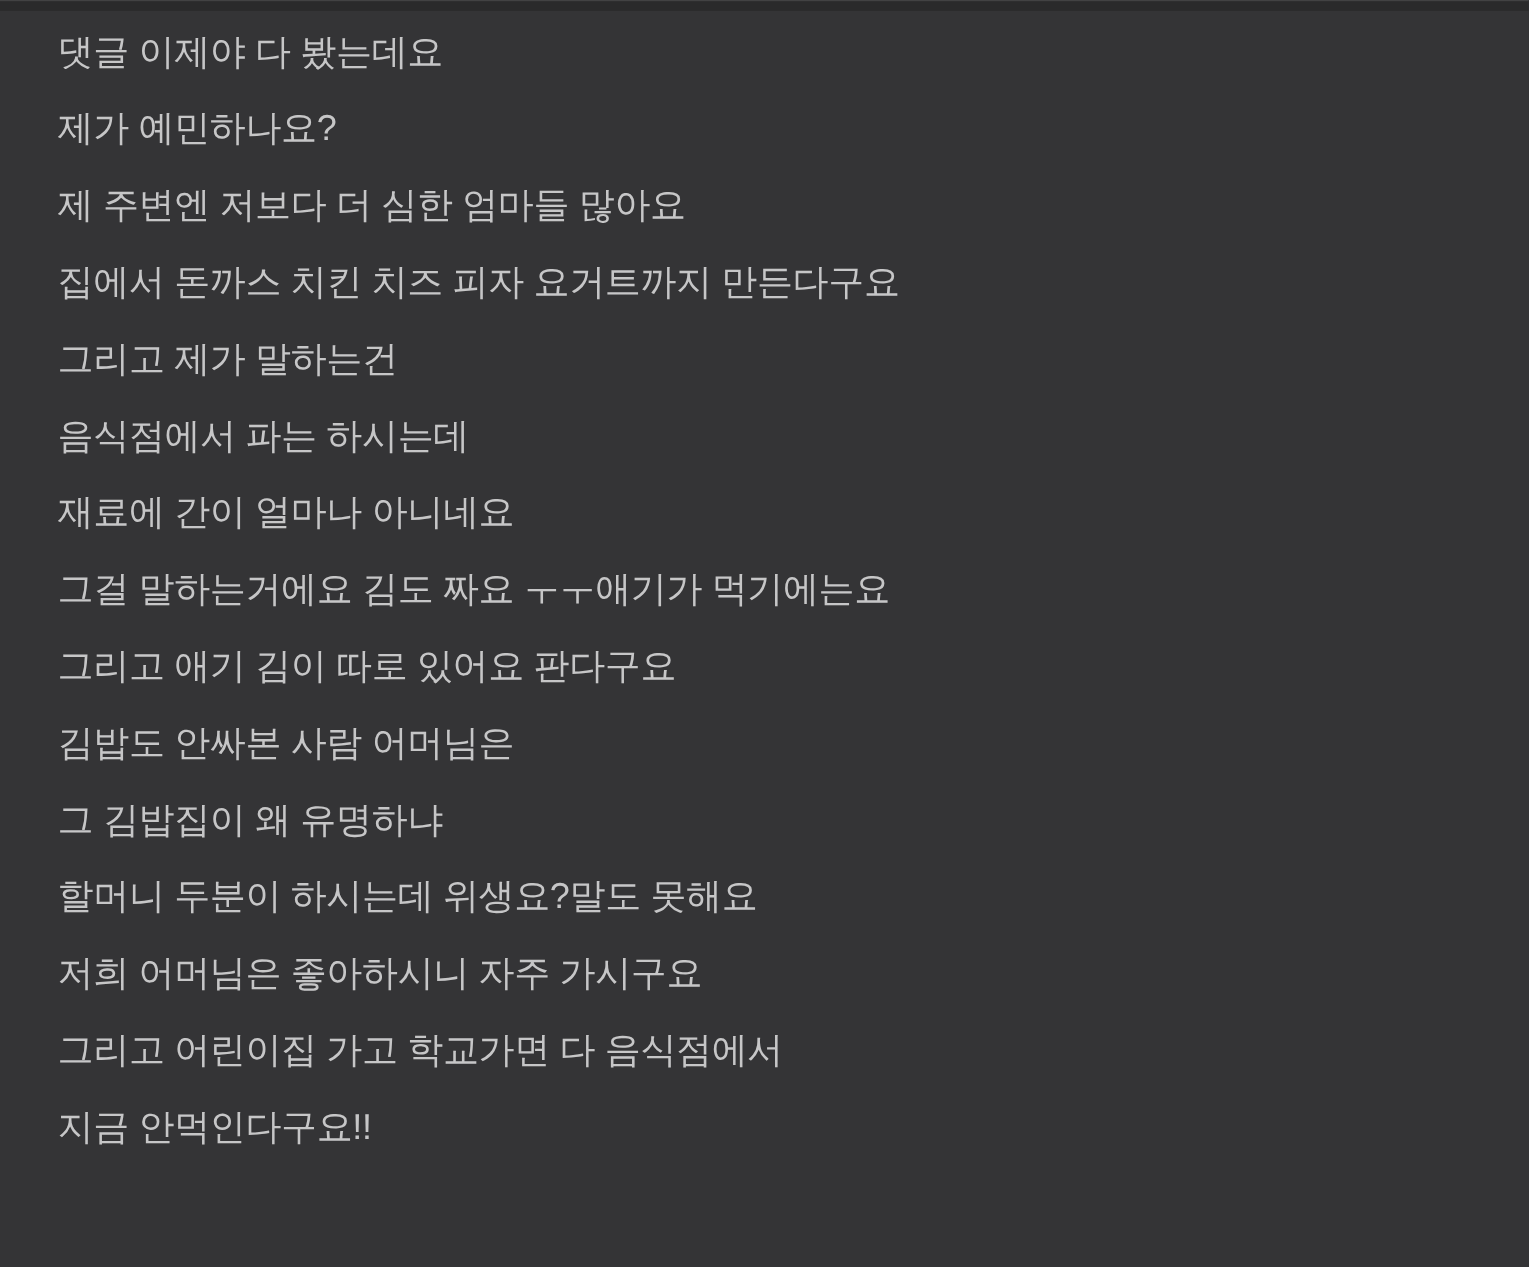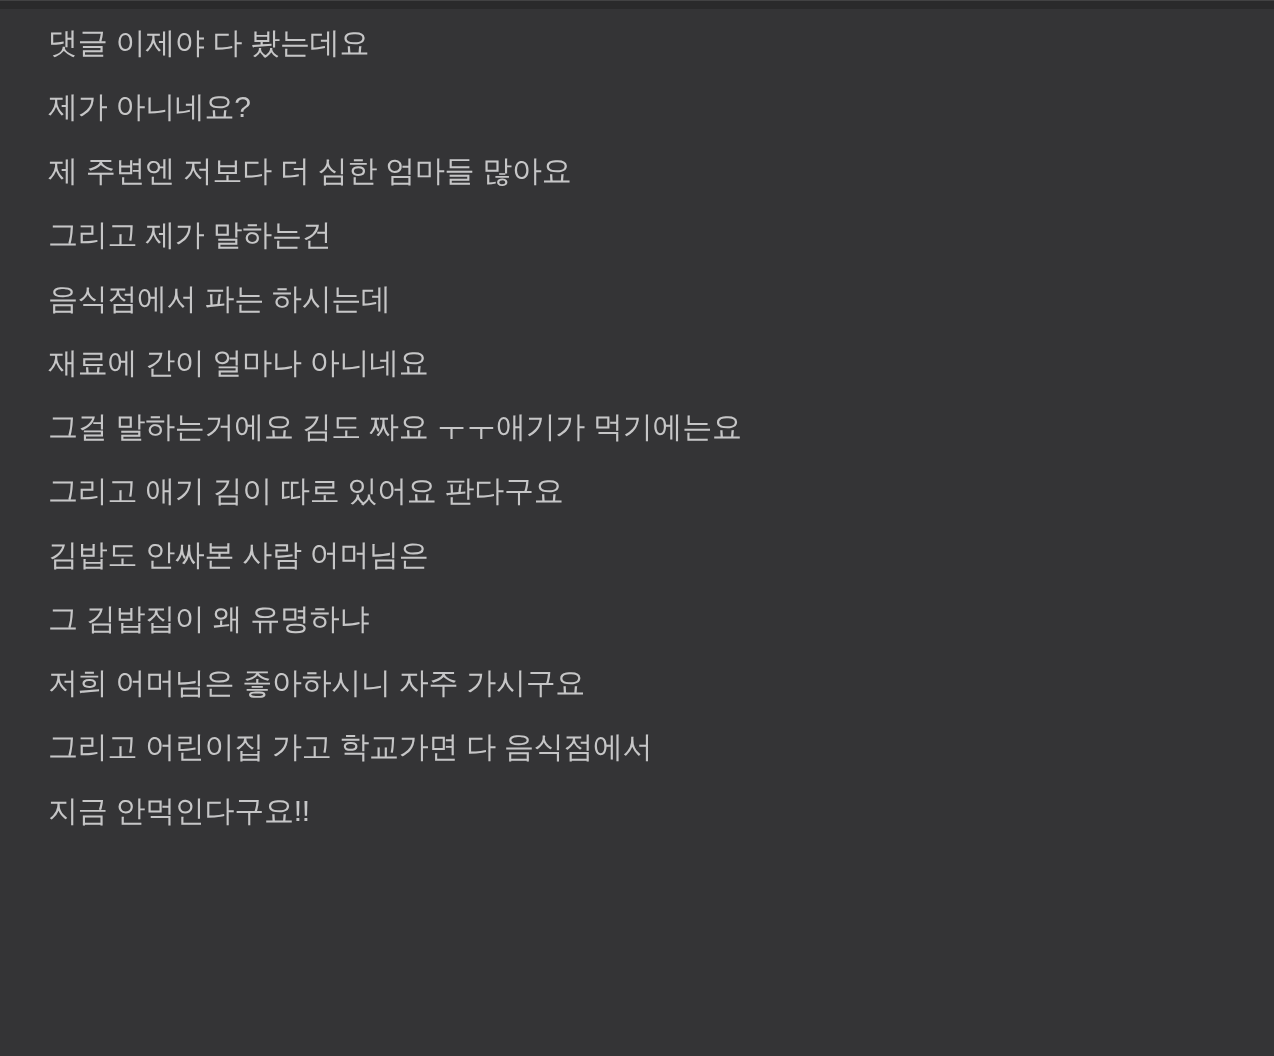--- a/index.html
+++ b/index.html
@@ -41,26 +41,28 @@
   }
 </style>
 </head>
 <body>
 
 <div class="topbar"></div>
 
 <main class="post">
   <div>
       <div class="line">댓글 이제야 다 봤는데요</div>
-      <div class="line">제가 아니네요?</div>
+      <div class="line">제가 예민하나요?</div>
       <div class="line">제 주변엔 저보다 더 심한 엄마들 많아요</div>
+      <div class="line">집에서 돈까스 치킨 치즈 피자 요거트까지 만든다구요</div>
       <div class="line">그리고 제가 말하는건</div>
       <div class="line">음식점에서 파는 하시는데</div>
       <div class="line">재료에 간이 얼마나 아니네요</div>
       <div class="line">그걸 말하는거에요 김도 짜요 ㅜㅜ애기가 먹기에는요</div>
       <div class="line">그리고 애기 김이 따로 있어요 판다구요</div>
       <div class="line">김밥도 안싸본 사람 어머님은</div>
       <div class="line">그 김밥집이 왜 유명하냐</div>
+      <div class="line">할머니 두분이 하시는데 위생요?말도 못해요</div>
       <div class="line">저희 어머님은 좋아하시니 자주 가시구요</div>
       <div class="line">그리고 어린이집 가고 학교가면 다 음식점에서</div>
       <div class="line">지금 안먹인다구요!!</div>
     </div>
 </main>
 
 </body></html>

